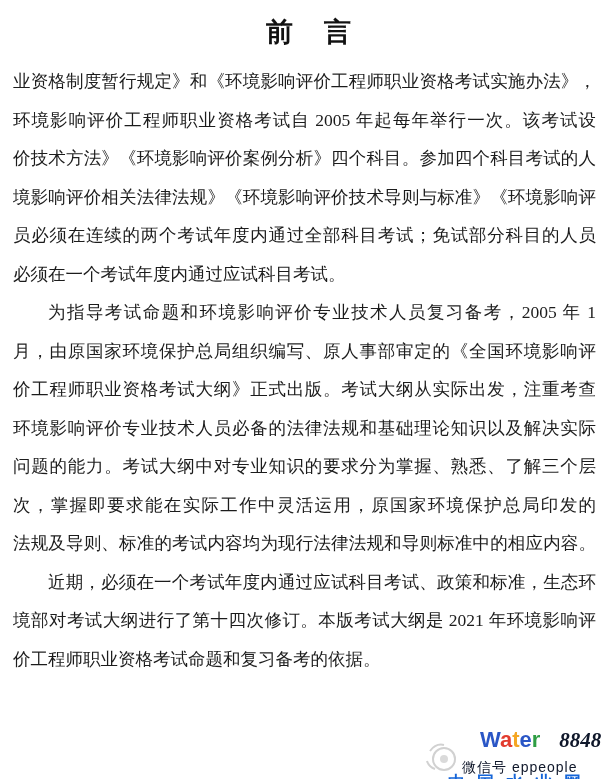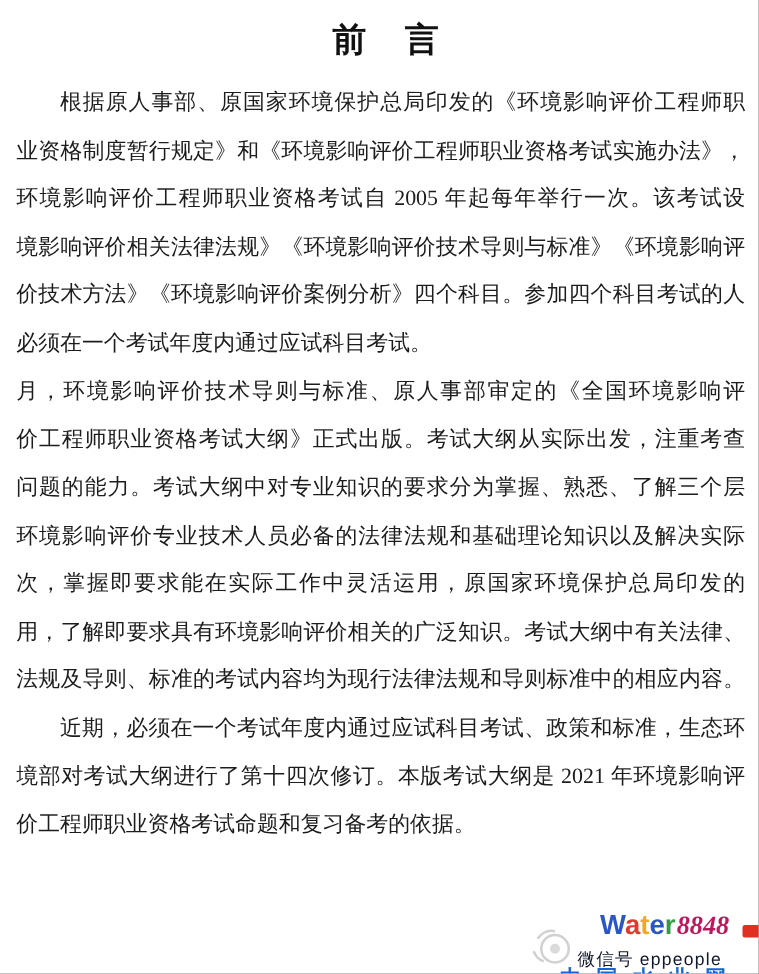--- a/index.html
+++ b/index.html
@@ -47,23 +47,23 @@
   .wm-brand{
     position:absolute;left:58px;top:0px;
     white-space:nowrap;line-height:26px;
   }
   .wm-brand .lt{
     font-size:22px;font-weight:bold;
     font-family:"Liberation Sans","DejaVu Sans",sans-serif;
   }
   .wm-num{
     font-size:21px;font-weight:bold;font-style:italic;
-    color:#be185d;
+    color:#0f172a;
     font-family:"Liberation Serif",serif;
-    margin-left:1px;
+    margin-left:19px;
   }
   .wm-com{
     display:inline-block;
     font-size:8px;font-weight:bold;color:#ffffff;
     background:#e03024;border-radius:2px;
     padding:0 18px;line-height:10px;
     vertical-align:baseline;margin-left:11px;
   }
   .wm-site{
     position:absolute;left:26px;top:26px;
@@ -77,35 +77,35 @@
 </head>
 <body>
 
 <div class="page">
 
   <div class="title">前　言</div>
 
   <div class="content">
 
     <div>
-      <div class="ln j ind">根据原人事部、原国家环境保护总局印发的《环境影响评价工程师职</div>
       <div class="ln j">业资格制度暂行规定》和《环境影响评价工程师职业资格考试实施办法》，</div>
       <div class="ln j">环境影响评价工程师职业资格考试自 2005 年起每年举行一次。该考试设《环</div>
+      <div class="ln j">价技术方法》《环境影响评价案例分析》四个科目。参加四个科目考试的人</div>
       <div class="ln j">境影响评价相关法律法规》《环境影响评价技术导则与标准》《环境影响评</div>
-      <div class="ln j">价技术方法》《环境影响评价案例分析》四个科目。参加四个科目考试的人</div>
+      <div class="ln j">员必须在连续的两个考试年度内通过全部科目考试；免试部分科目的人员</div>
       <div class="ln">必须在一个考试年度内通过应试科目考试。</div>
     </div>
 
     <div>
-      <div class="ln j">月，环境影响评价技术导则与标准、原人事部审定的《全国环境影响评</div>
+      <div class="ln j ind">为指导考试命题和环境影响评价专业技术人员复习备考，2005 年 1</div>
+      <div class="ln j">月，由原国家环境保护总局组织编写、原人事部审定的《全国环境影响评</div>
       <div class="ln j">价工程师职业资格考试大纲》正式出版。考试大纲从实际出发，注重考查</div>
+      <div class="ln j">环境影响评价专业技术人员必备的法律法规和基础理论知识以及解决实际</div>
       <div class="ln j">问题的能力。考试大纲中对专业知识的要求分为掌握、熟悉、了解三个层</div>
-      <div class="ln j">环境影响评价专业技术人员必备的法律法规和基础理论知识以及解决实际</div>
       <div class="ln j">次，掌握即要求能在实际工作中灵活运用，原国家环境保护总局印发的</div>
-      <div class="ln j">用，了解即要求具有环境影响评价相关的广泛知识。考试大纲中有关法律、</div>
       <div class="ln j">法规及导则、标准的考试内容均为现行法律法规和导则标准中的相应内容。</div>
     </div>
 
     <div>
       <div class="ln j ind">近期，必须在一个考试年度内通过应试科目考试、政策和标准，生态环</div>
       <div class="ln j">境部对考试大纲进行了第十四次修订。本版考试大纲是 2021 年环境影响评</div>
       <div class="ln">价工程师职业资格考试命题和复习备考的依据。</div>
     </div>
   </div>
 

